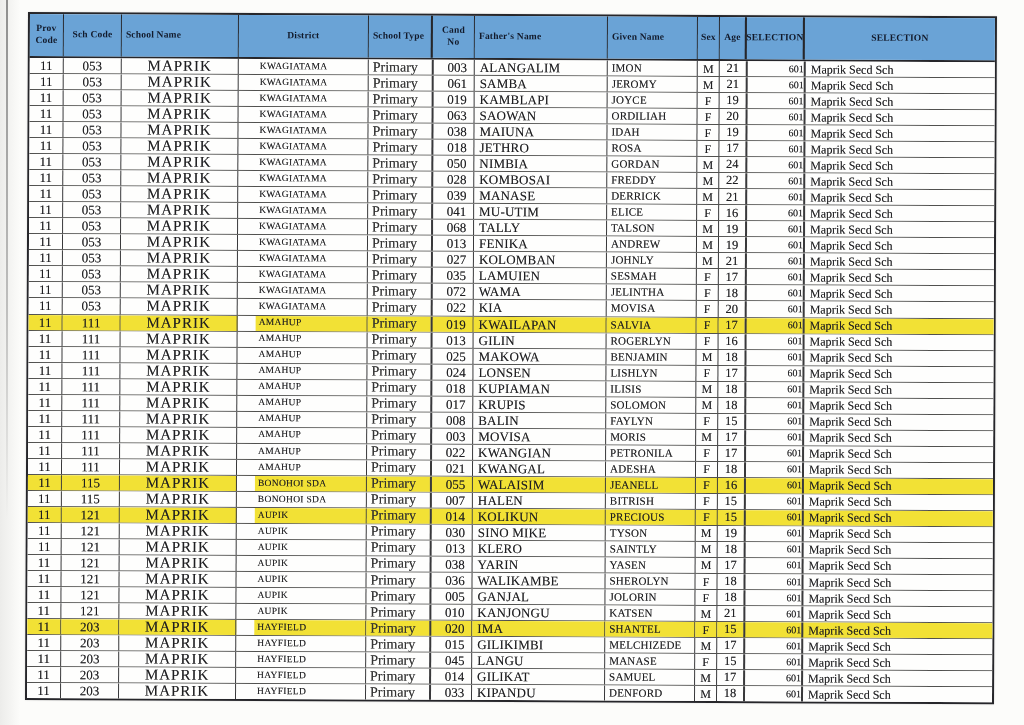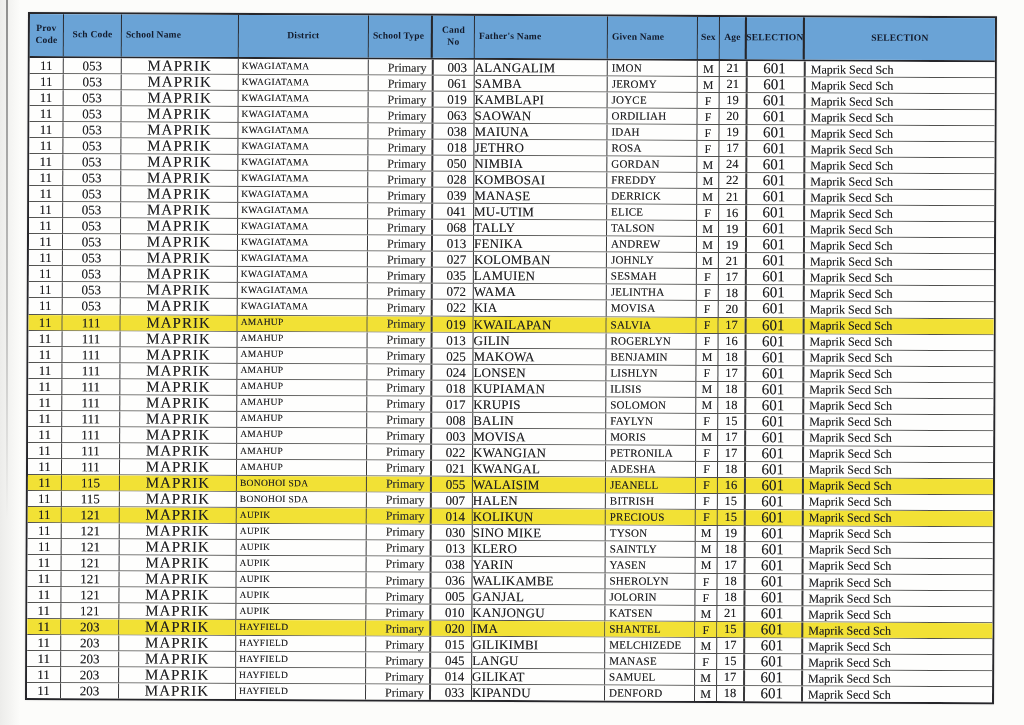--- a/index.html
+++ b/index.html
@@ -64,28 +64,28 @@
   .row.hl .cell{background:var(--hl-bg);}
   .cell{
     border-right:1px solid var(--border-v);
     display:flex;align-items:center;overflow:hidden;
     white-space:nowrap;line-height:1;
     text-shadow:0 0 .4px rgba(20,20,20,.5);
   }
   .cell:last-child{border-right:0;}
   .c-prov,.c-sch{justify-content:center;font-size:13px;}
   .c-district{justify-content:center;font-size:15px;letter-spacing:1px;}
-  .c-school{font-size:9.5px;padding-left:3px;letter-spacing:.3px;}
-  .c-type{font-size:12px;padding-left:19px;color:#333;border-right:0;}
+  .c-school{font-size:9.5px;padding-left:3px;letter-spacing:.3px;margin-left:18px;}
+  .c-type{font-size:14px;padding-left:4px;color:#333;border-right:0;}
   .c-cand{justify-content:center;font-size:13px;border-left:2px solid var(--border-v);padding-left:7px;}
-  .c-father{font-size:13px;letter-spacing:.2px;}
+  .c-father{font-size:13px;padding-left:5px;letter-spacing:.2px;}
   .c-given{font-size:11px;padding-left:4px;letter-spacing:.2px;}
   .c-sex{justify-content:center;font-size:12px;}
   .c-age{justify-content:center;font-size:12.5px;border-right:0;}
-  .c-selcode{justify-content:flex-end;font-size:15px;padding-right:18px;border-left:2px solid var(--border-v);border-right:0;}
+  .c-selcode{justify-content:flex-end;font-size:10px;padding-right:0;border-left:2px solid var(--border-v);border-right:0;}
   .c-selname{font-size:12px;padding-left:5px;border-left:2px solid var(--border-v);}
 </style>
 </head>
 <body>
 
 <div class="scan-strip"></div>
 <div class="scan-line"></div>
 
 <div class="table-wrap">
   <div class="thead">

